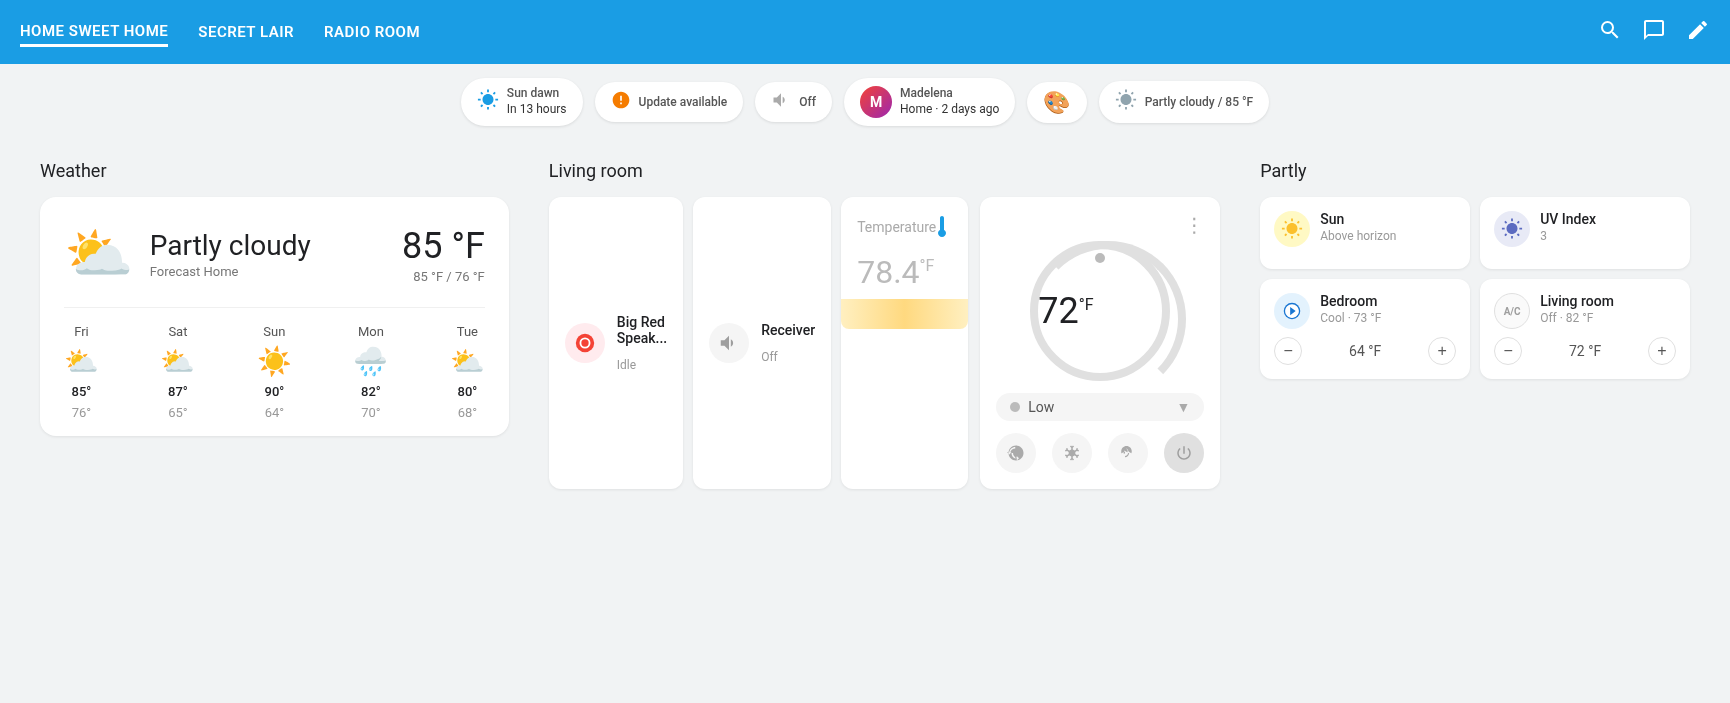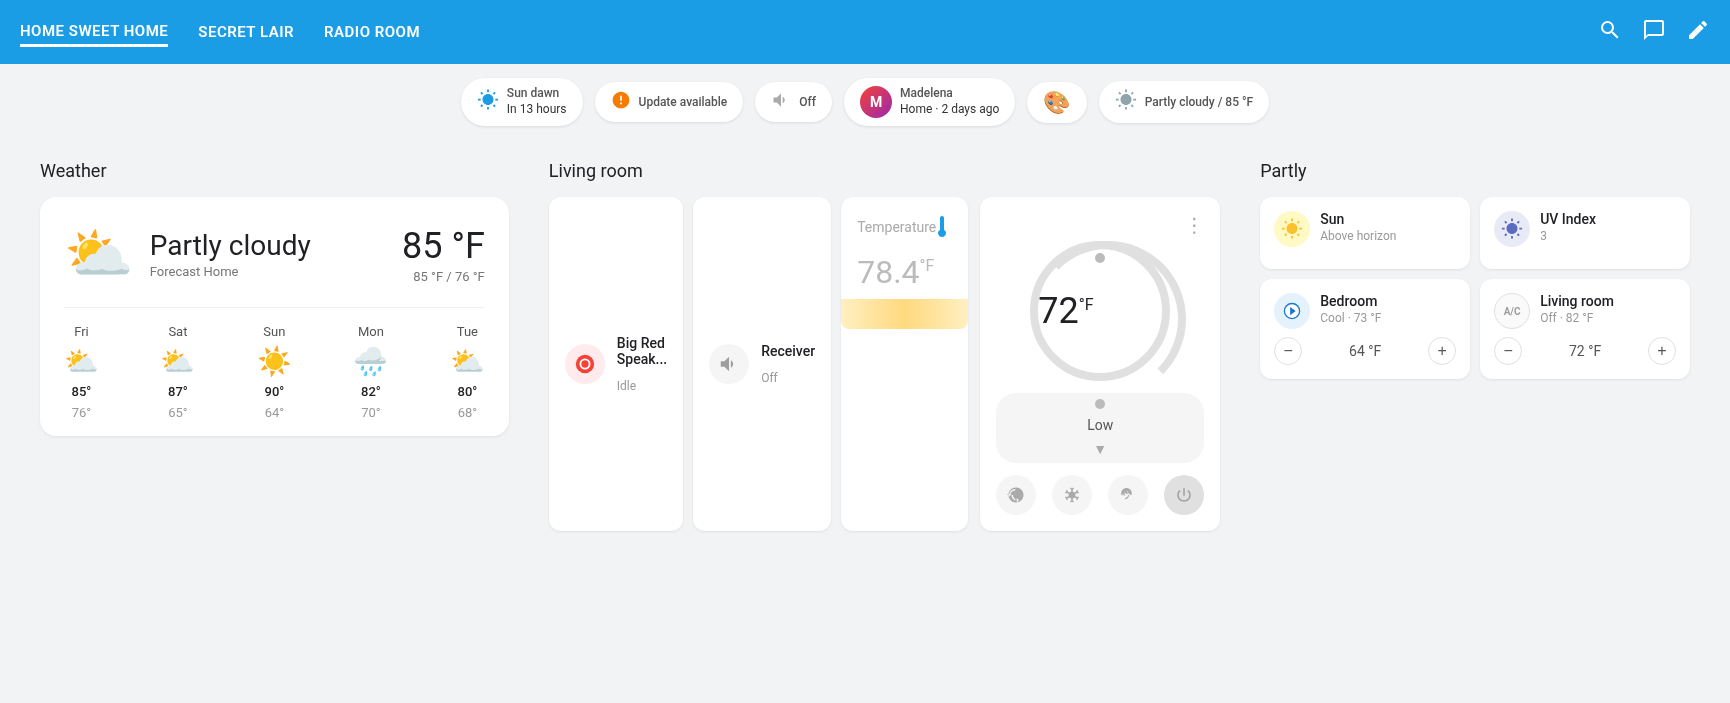--- a/index.html
+++ b/index.html
@@ -177,21 +177,20 @@
       border-right-color: #e0e0e0;
     }
     .thermo-temp { font-size: 36px; font-weight: 400; color: #202124; }
     .thermo-temp sup { font-size: 16px; vertical-align: super; }
     .thermo-dot { width: 10px; height: 10px; border-radius: 50%; background: #bbb; position: absolute; top: 4px; left: 50%; transform: translateX(-50%); }
 
     .thermo-mode {
       display: flex; align-items: center; gap: 8px;
       background: #f5f5f5; border-radius: 20px; padding: 6px 14px;
       width: 100%;
-      flex-direction: column;
     }
     .mode-dot { width: 10px; height: 10px; border-radius: 50%; background: #bbb; }
     .mode-label { font-size: 14px; color: #555; flex: 1; }
     .mode-arrow { color: #aaa; font-size: 14px; }
 
     .thermo-controls {
       display: flex; gap: 16px; align-items: center;
     }
     .thermo-btn {
       width: 40px; height: 40px; border-radius: 50%;

